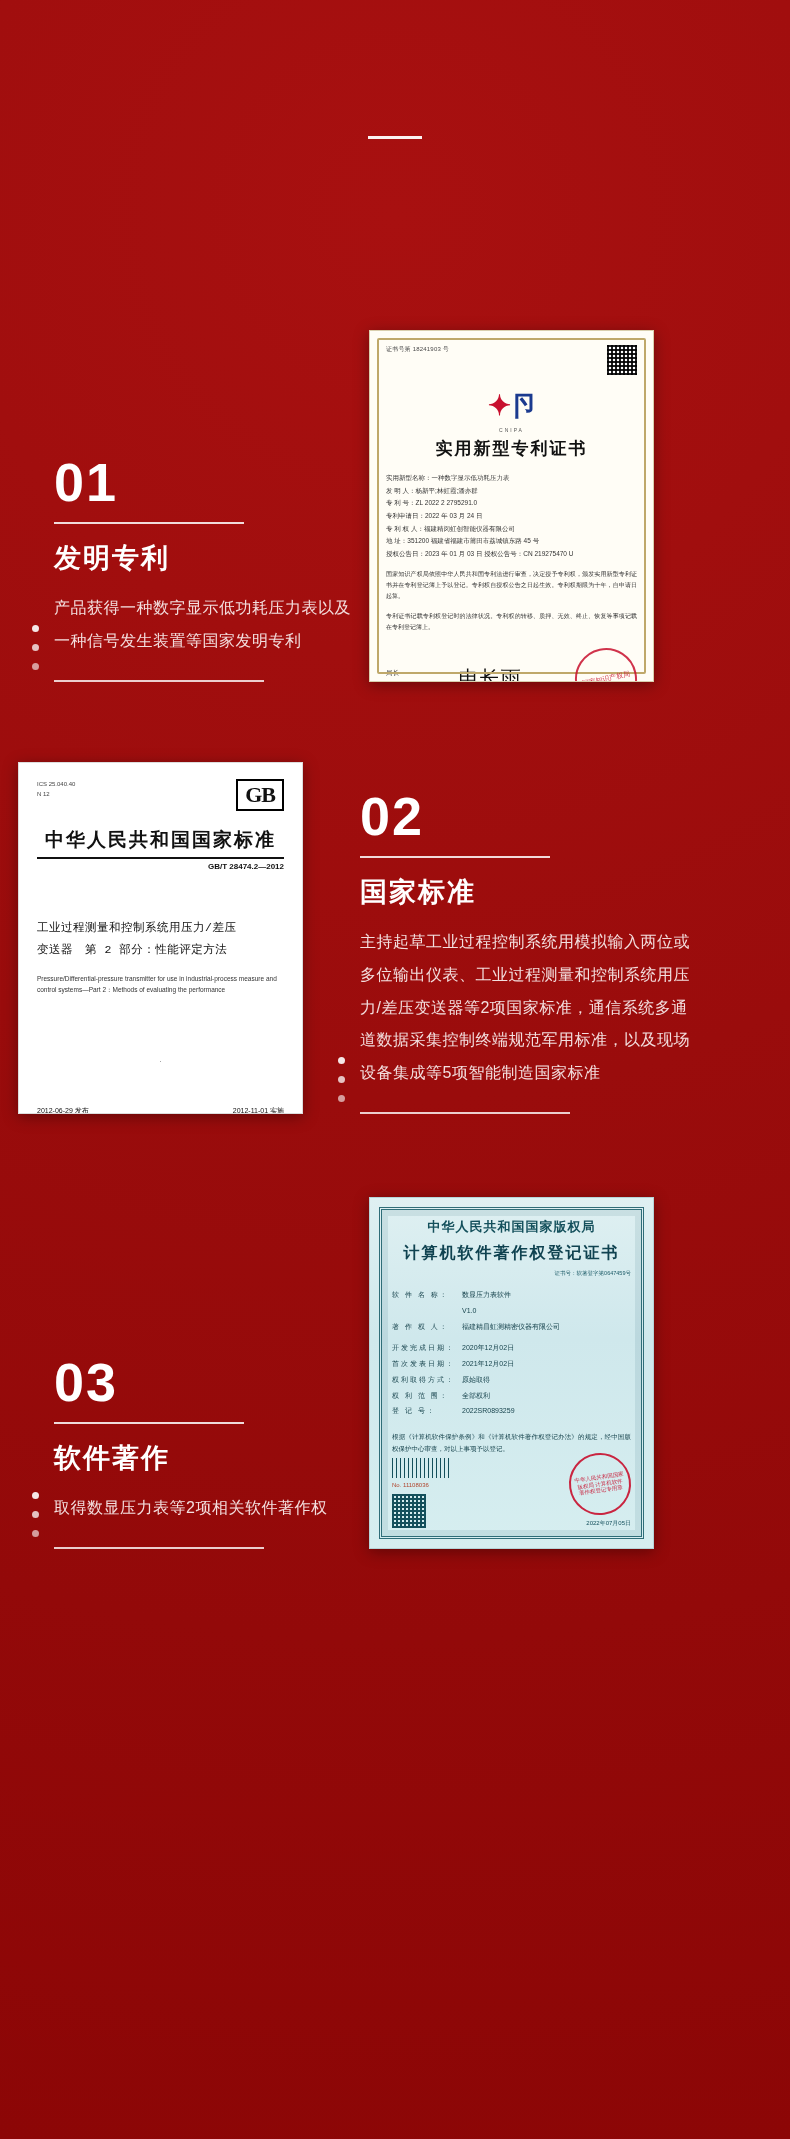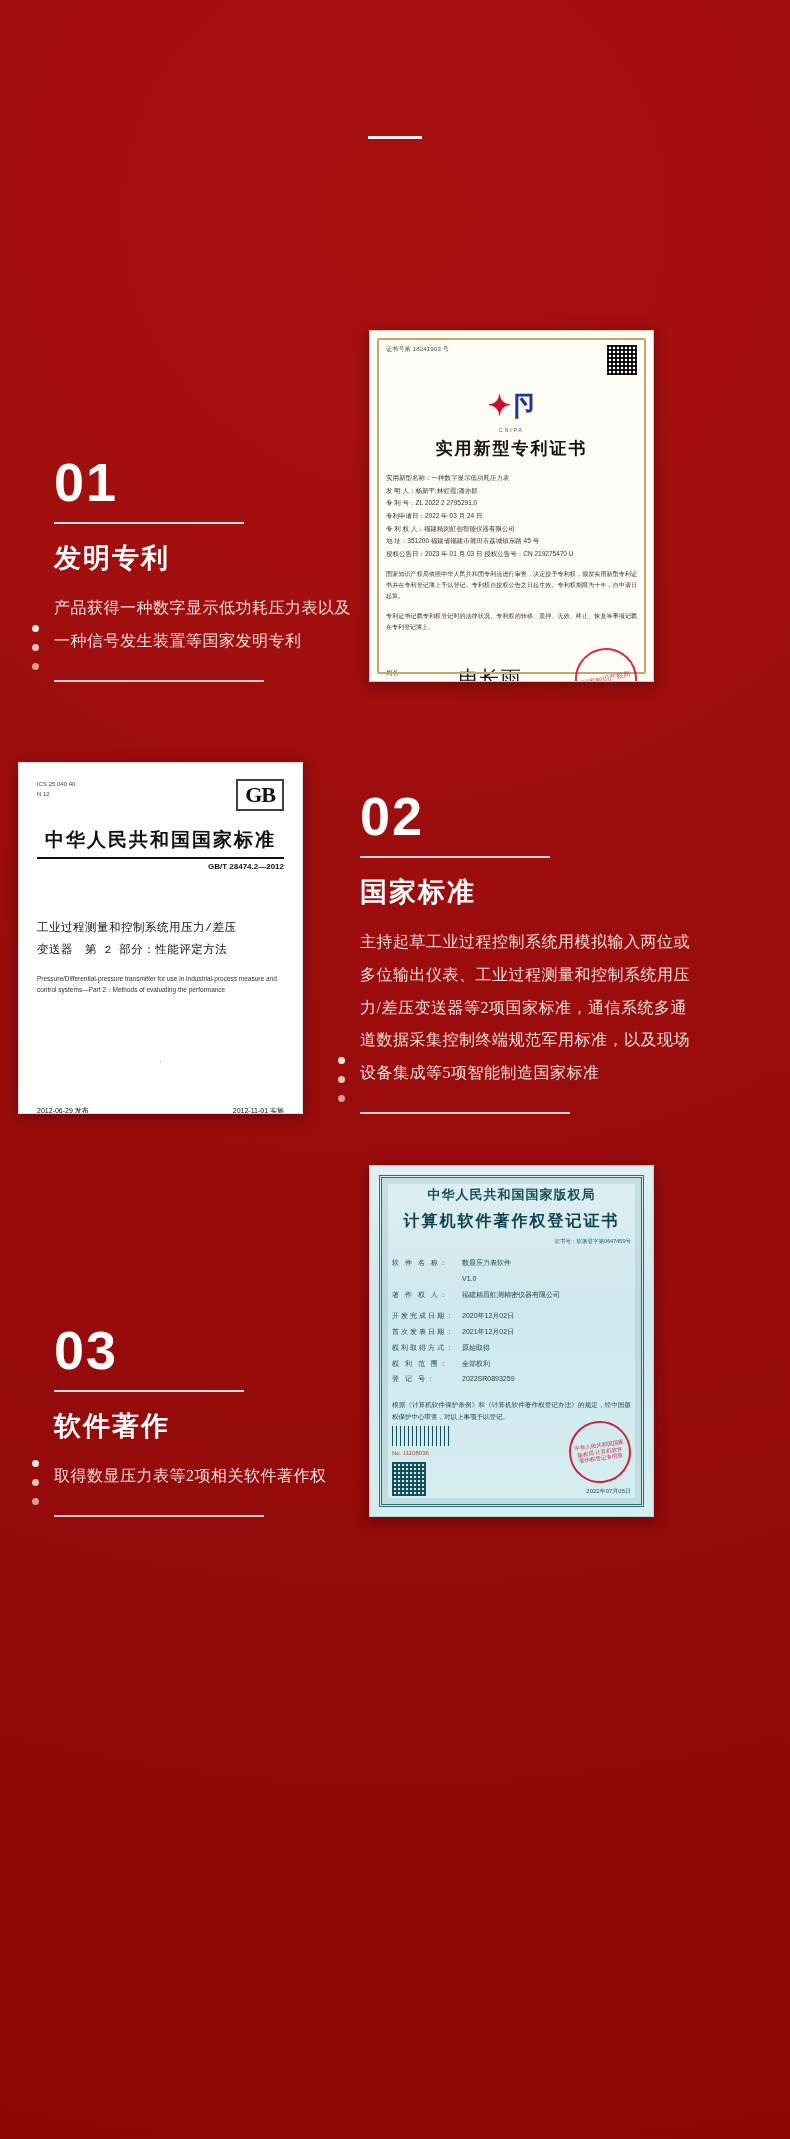--- a/index.html
+++ b/index.html
@@ -98,21 +98,20 @@
     font-size:27px;
     font-weight:bold;
     letter-spacing:2px;
     margin-bottom:16px;
   }
   .body{
     color:#f3dede;
     font-size:16px;
     line-height:2.05;
     letter-spacing:.5px;
-    font-family:Liberation Serif, serif;
   }
   .rule-bottom{
     height:2px;
     background:rgba(255,255,255,.8);
     margin-top:22px;
     width:210px;
   }
 
   
   .cert{
@@ -189,21 +188,21 @@
   
   .cert2{
     width:285px;height:352px;
     border:1px solid #ddd;
     padding:16px 18px;
     background:#ffffff;
   }
   .c2-top{display:flex;justify-content:space-between;align-items:flex-start;}
   .c2-code{font-size:6px;color:#444;line-height:1.7;}
   .gb{
-    border:2px solid #404040;
+    border:2px solid #000000;
     padding:1px 7px;
     font-size:22px;font-weight:bold;letter-spacing:-1px;color:#111;
     font-family:"Liberation Serif",serif;
   }
   .c2-title{
     text-align:center;
     font-size:19px;font-weight:bold;color:#111;letter-spacing:2px;
     margin:16px 0 4px 0;
   }
   .c2-line{height:2px;background:#111;margin:4px 0 3px 0;}
@@ -379,21 +378,21 @@
           <div class="dot"></div>
           <div class="dot"></div>
       </div>
       <div class="text-col">
         <div class="num">03</div>
         <div class="rule"></div>
         <div class="head">软件著作</div>
         <div class="body">取得数显压力表等2项相关软件著作权</div>
         <div class="rule-bottom"></div>
       </div>
-      <div class="img-col" style="margin-left:15px;">
+      <div class="img-col" style="margin-left:15px;margin-top:32px;">
 
         <div class="cert cert3">
           <div class="c3-frame"></div>
           <div class="c3-inner">
             <div class="c3-h1">中华人民共和国国家版权局</div>
             <div class="c3-h2">计算机软件著作权登记证书</div>
             <div class="c3-no">证书号：软著登字第0647459号</div>
             <div class="c3-rows">
               <div><span class="k">软 件 名 称：</span><span>数显压力表软件</span></div>
               <div><span class="k"></span><span>V1.0</span></div>

